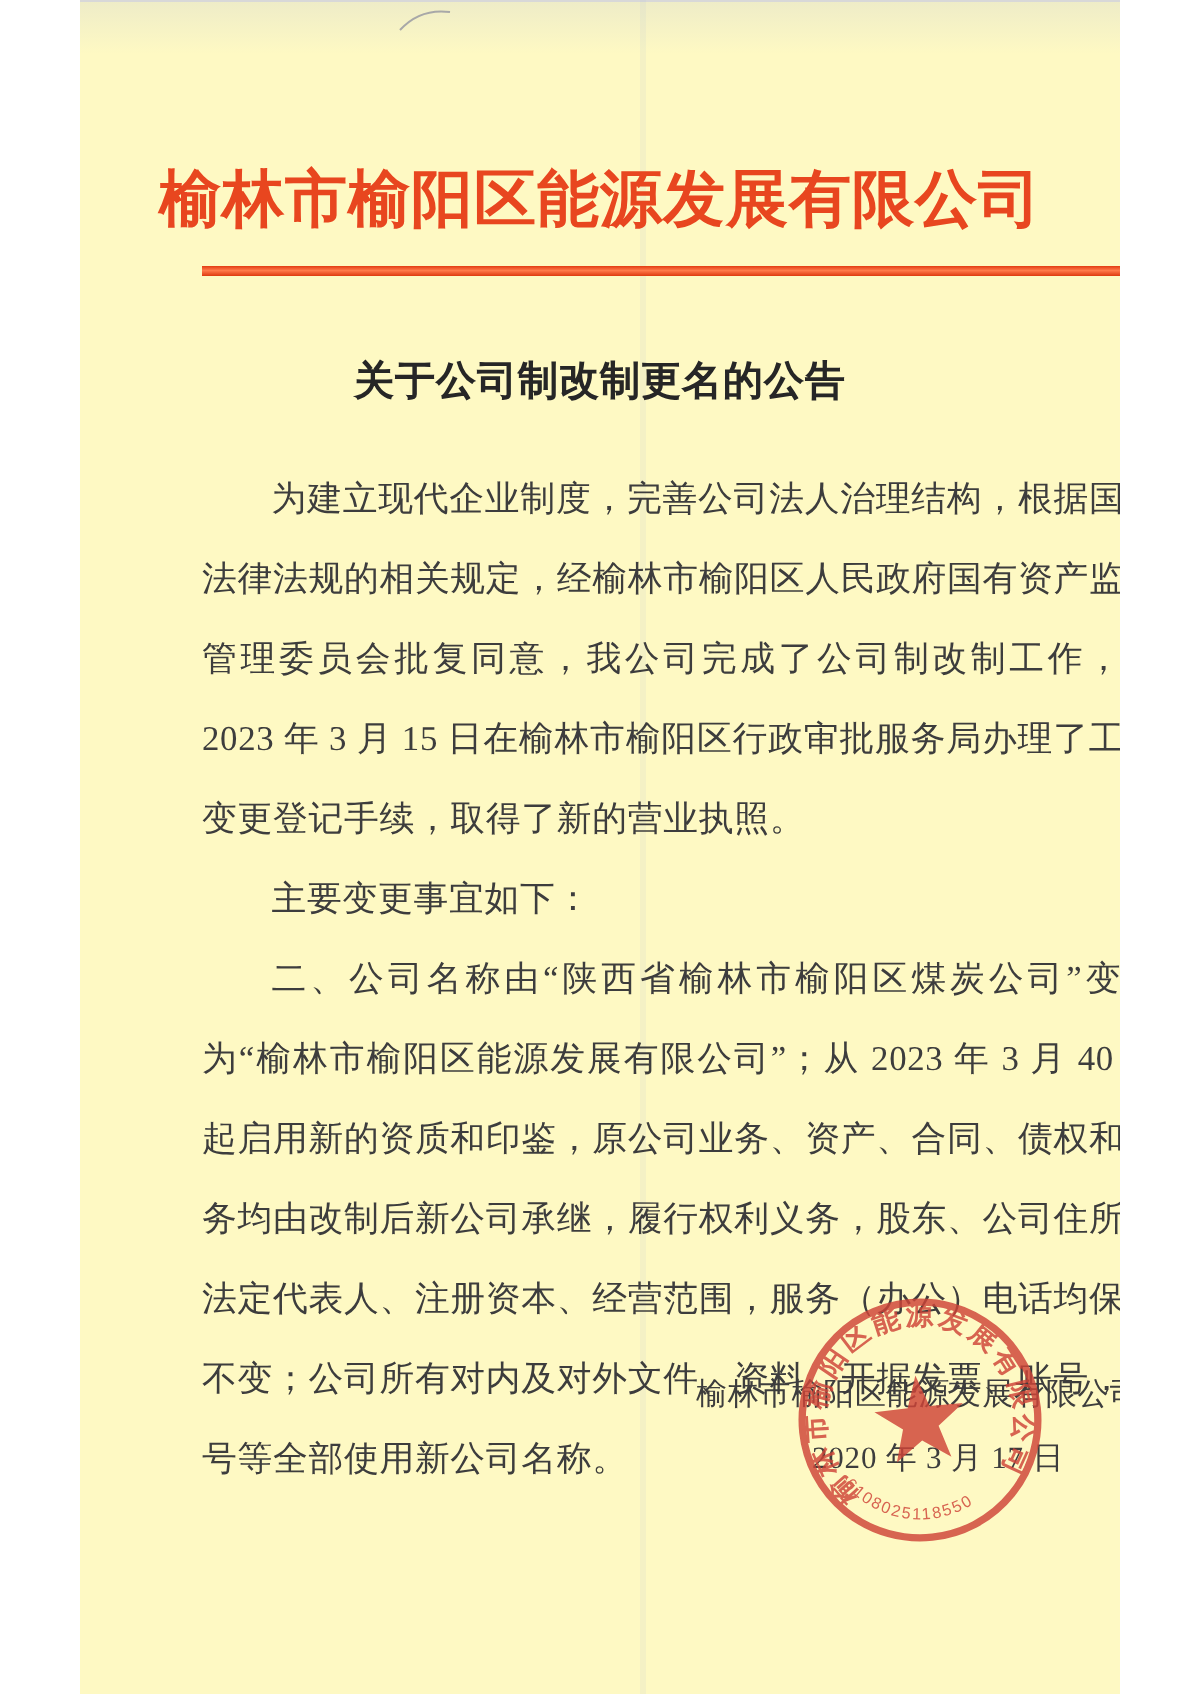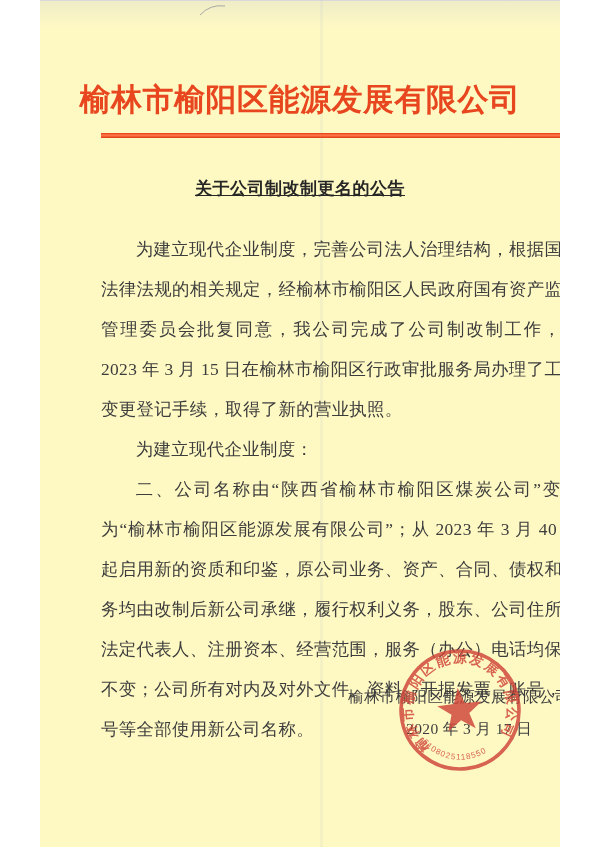--- a/index.html
+++ b/index.html
@@ -36,25 +36,24 @@
     white-space: nowrap;
   }
   .letterhead-rule {
     position: absolute; top: 133px; left: 61px; width: 479px; height: 5px;
     background: linear-gradient(to bottom, #e23c12, #ff7a4a 45%, #de3a10);
   }
   .doc-title {
     position: absolute; top: 177px; left: 0; right: 0;
     text-align: center;
     font-weight: bold;
-    font-size: 17px;
+    font-size: 20px;
     letter-spacing: 0.5px;
     color: #262626;
     white-space: nowrap;
-    text-decoration: underline;
   }
   .doc-body {
     position: absolute; top: 229px; left: 61px; width: 479px;
     font-size: 17.4px;
     line-height: 40px;
     letter-spacing: 0.35px;
     text-align: justify;
     text-justify: inter-character;
   }
   .doc-body p { margin: 0; text-indent: 2em; }
@@ -88,21 +87,21 @@
   </svg>
 
   <div class="letterhead">榆林市榆阳区能源发展有限公司</div>
 
   <div class="letterhead-rule"></div>
 
   <div class="doc-title">关于公司制改制更名的公告</div>
 
   <div class="doc-body">
     <p>为建立现代企业制度，完善公司法人治理结构，根据国家法律法规的相关规定，经榆林市榆阳区人民政府国有资产监督管理委员会批复同意，我公司完成了公司制改制工作，于 2023 年 3 月 15 日在榆林市榆阳区行政审批服务局办理了工商变更登记手续，取得了新的营业执照。</p>
-    <p>为建立现代企业制度：</p>
+    <p>主要变更事宜如下：</p>
     <p>二、公司名称由“陕西省榆林市榆阳区煤炭公司”变更为“榆林市榆阳区能源发展有限公司”；从 2023 年 3 月 40 日起启用新的资质和印鉴，原公司业务、资产、合同、债权和债务均由改制后新公司承继，履行权利义务，股东、公司住所、法定代表人、注册资本、经营范围，服务（办公）电话均保持不变；公司所有对内及对外文件、资料、开据发票、账号，税号等全部使用新公司名称。</p>
   </div>
 
   <div class="sig-company">榆林市榆阳区能源发展有限公司</div>
   <div class="sig-date">2020 年 3 月 17 日</div>
 
   <svg class="seal" viewBox="0 0 126 126">
     <defs>
       <path id="sealTextArc" d="M 29.8 96.2 A 47 47 0 1 1 96.2 96.2" fill="none"></path>
       <path id="sealNumArc" d="M 20.6 87.5 A 49 49 0 0 0 105.4 87.5" fill="none"></path>

